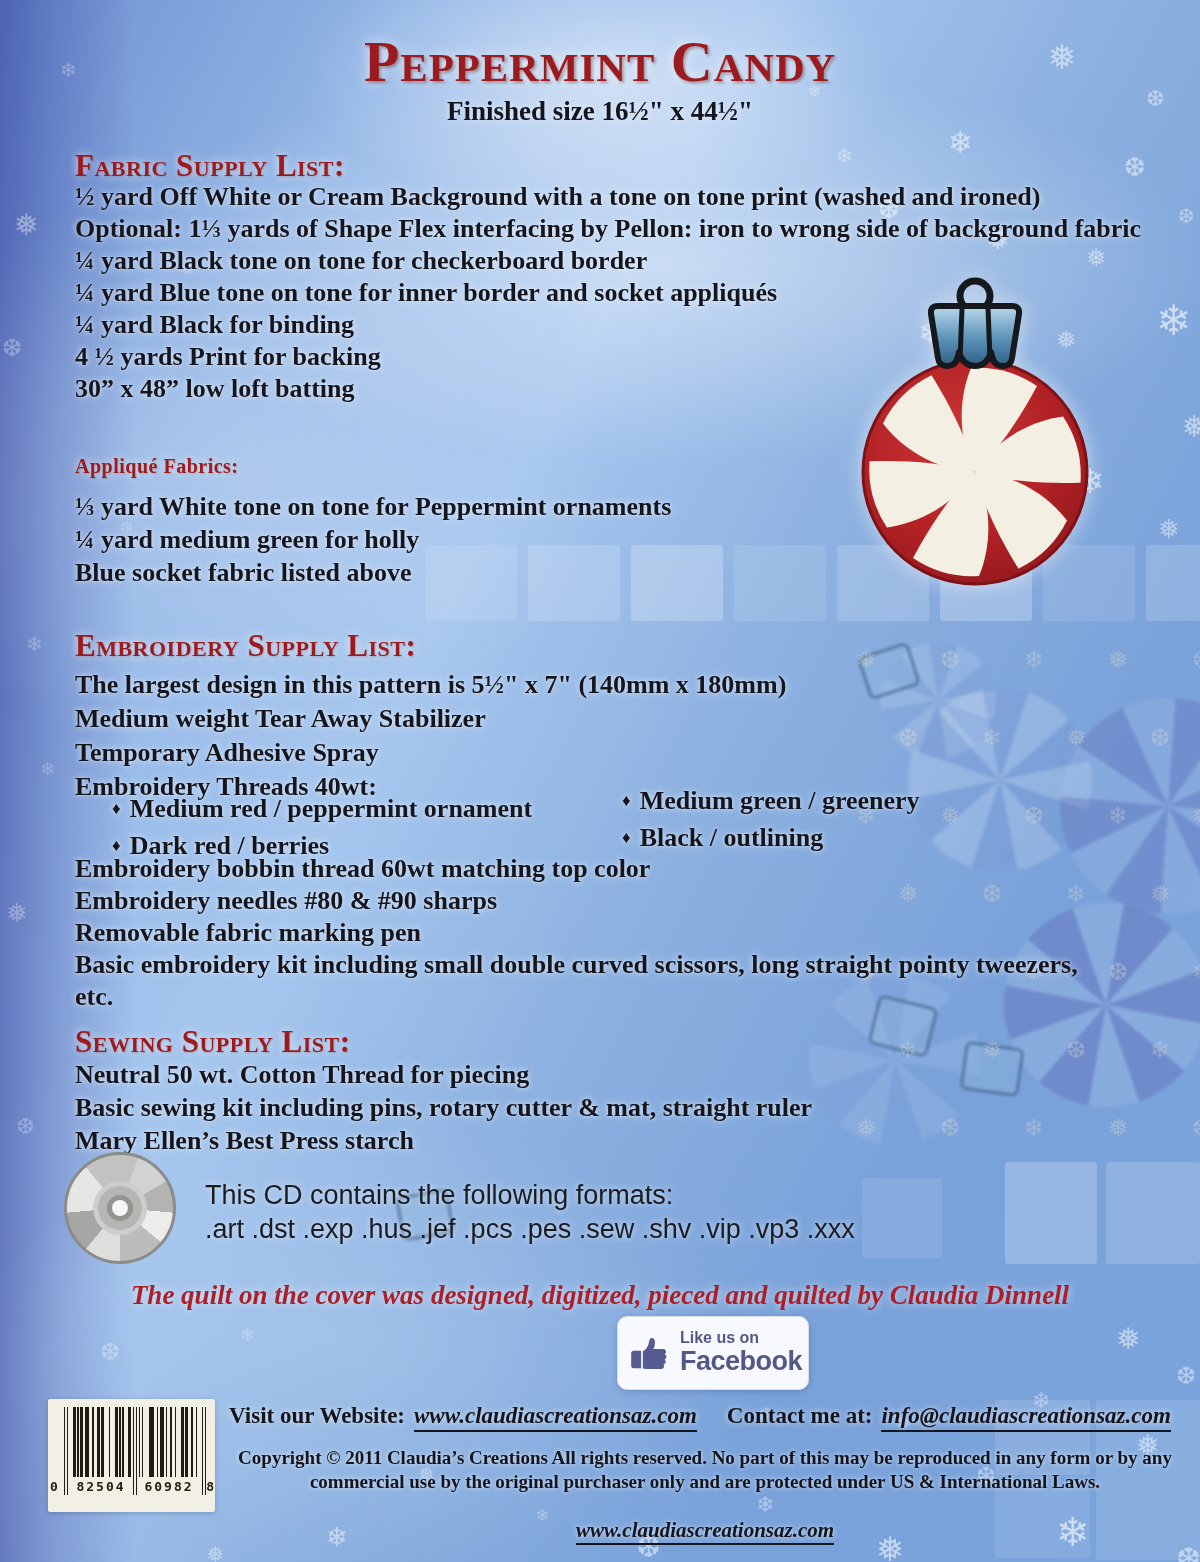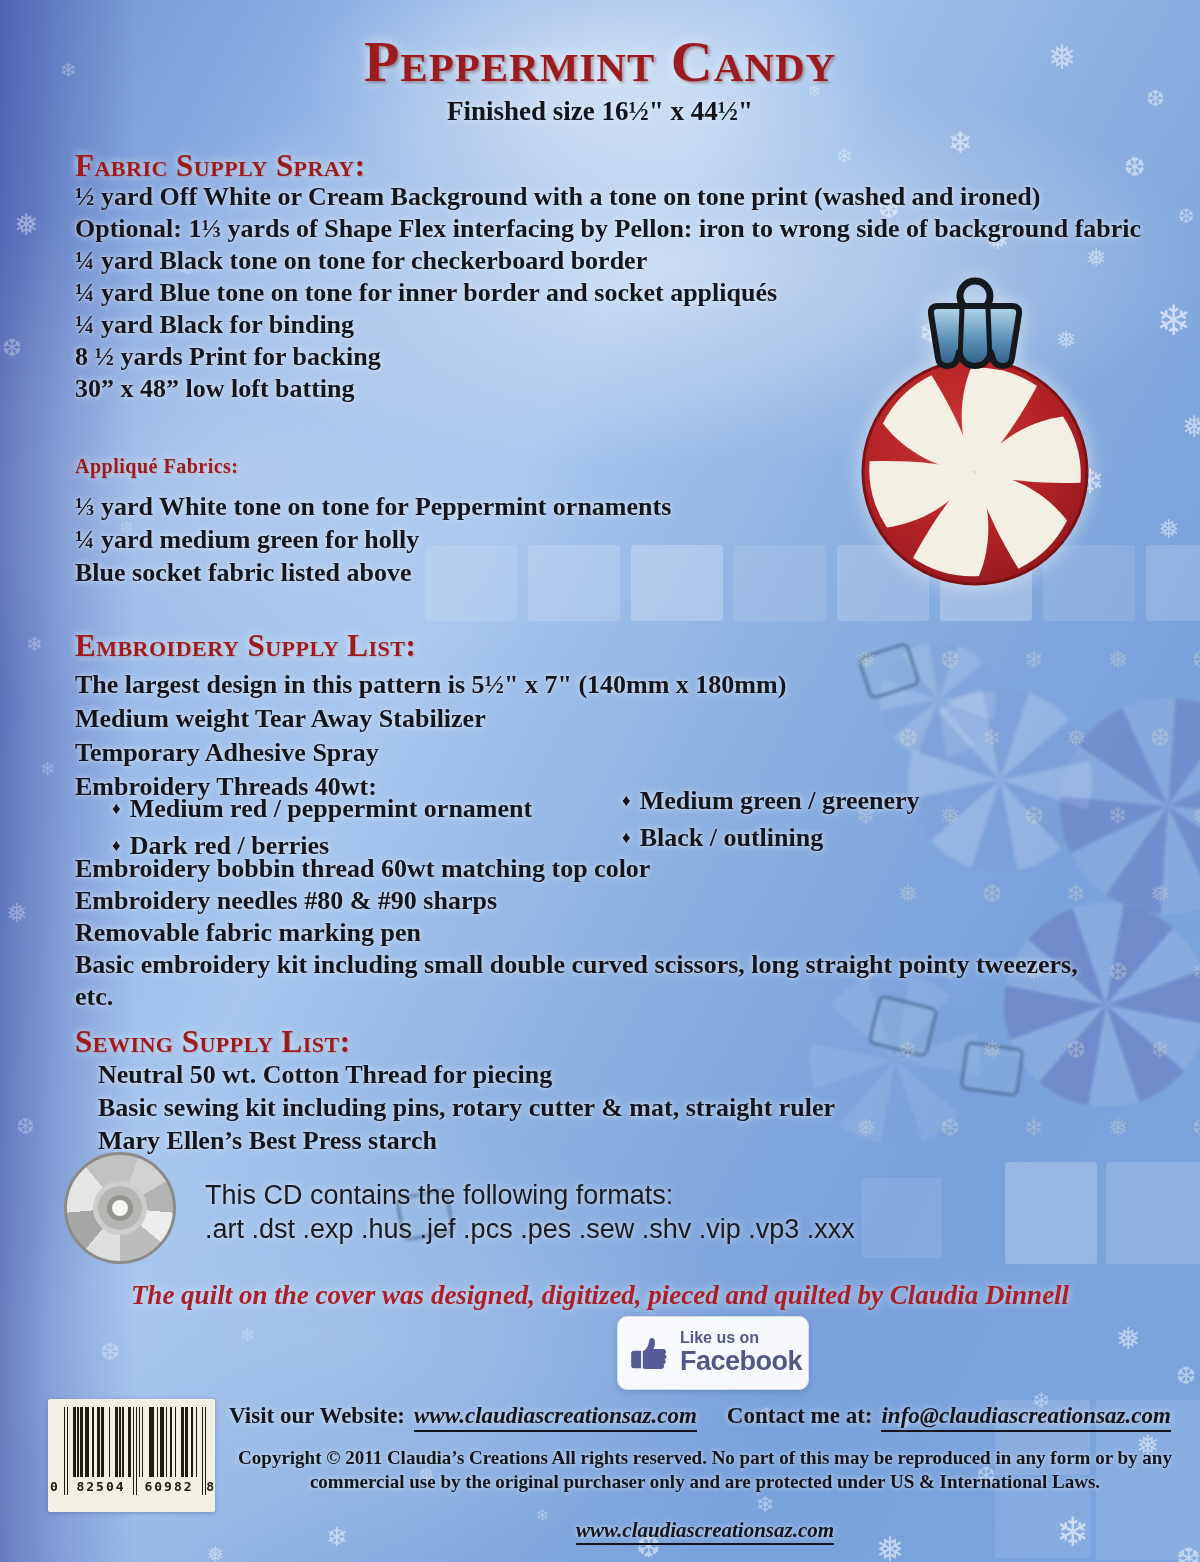--- a/index.html
+++ b/index.html
@@ -206,28 +206,28 @@
       <span class="snowflake" style="left: 1192px; top: 804px; font-size: 24px; opacity: 0.3; color: rgb(236, 228, 204);">❅</span>
       <span class="snowflake" style="left: 1192px; top: 960px; font-size: 24px; opacity: 0.3; color: rgb(236, 228, 204);">❄</span>
       <span class="snowflake" style="left: 1192px; top: 1116px; font-size: 24px; opacity: 0.3; color: rgb(236, 228, 204);">❆</span>
     </div>
 
   <div class="layer" id="content">
 
     <div class="abs title">Peppermint Candy</div>
     <div class="abs subtitle">Finished size 16½" x 44½"</div>
 
-    <div class="abs heading" style="left:75px;top:148px;">Fabric Supply Spray:</div>
+    <div class="abs heading" style="left:75px;top:148px;">Fabric Supply List:</div>
     <div class="abs list" style="left:75px;top:181px;line-height:32px;">
       <div>½ yard Off White or Cream Background with a tone on tone print (washed and ironed)</div>
       <div>Optional: 1⅓ yards of Shape Flex interfacing by Pellon: iron to wrong side of background fabric</div>
       <div>¼ yard Black tone on tone for checkerboard border</div>
       <div>¼ yard Blue tone on tone for inner border and socket appliqués</div>
       <div>¼ yard Black for binding</div>
-      <div>8 ½ yards Print for backing</div>
+      <div>4 ½ yards Print for backing</div>
       <div>30” x 48” low loft batting</div>
     </div>
 
     <div class="abs heading plaincase" style="left:75px;top:455px;">Appliqué Fabrics:</div>
     <div class="abs list" style="left:75px;top:490px;line-height:33px;">
       <div>⅓ yard White tone on tone for Peppermint ornaments</div>
       <div>¼ yard medium green for holly</div>
       <div>Blue socket fabric listed above</div>
     </div>
 
@@ -259,21 +259,21 @@
       </div>
     </div>
     <div class="abs list" style="left:75px;top:853px;width:1010px;line-height:32px;">
       <div>Embroidery bobbin thread 60wt matching top color</div>
       <div>Embroidery needles #80 &amp; #90 sharps</div>
       <div>Removable fabric marking pen</div>
       <div class="wrapok">Basic embroidery kit including small double curved scissors, long straight pointy tweezers, etc.</div>
     </div>
 
     <div class="abs heading" style="left:75px;top:1024px;">Sewing Supply List:</div>
-    <div class="abs list" style="left:75px;top:1058px;line-height:33px;margin-left:23px;">
+    <div class="abs list" style="left:75px;top:1058px;line-height:33px;">
       <div>Neutral 50 wt. Cotton Thread for piecing</div>
       <div>Basic sewing kit including pins, rotary cutter &amp; mat, straight ruler</div>
       <div>Mary Ellen’s Best Press starch</div>
     </div>
 
     <div class="abs cd">
       <div class="cd-ring">
           <div class="cd-hole"></div>
         </div>
     </div>

